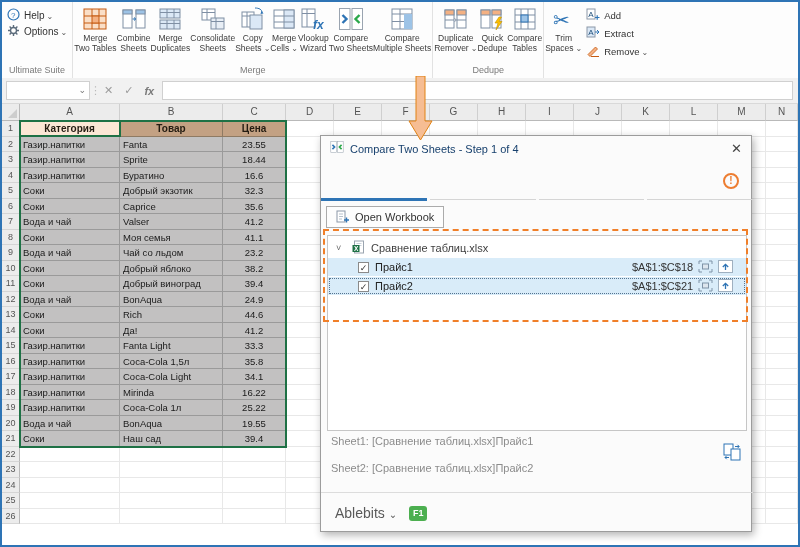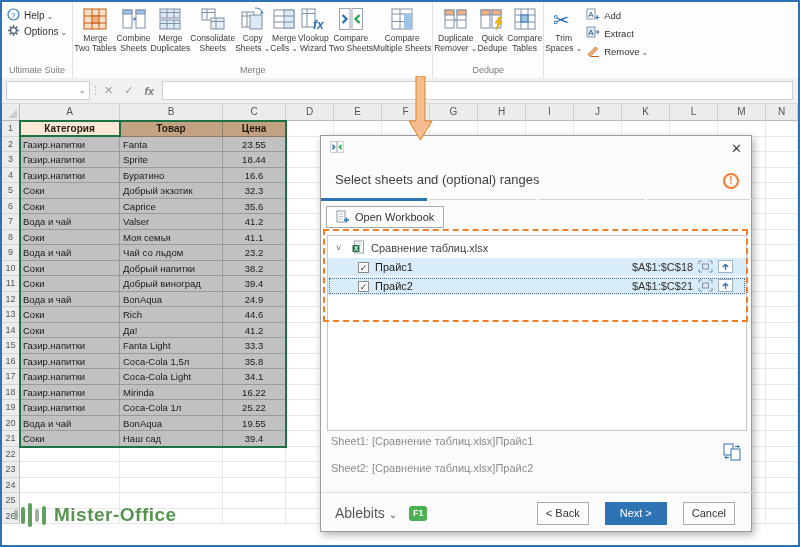--- a/index.html
+++ b/index.html
@@ -486,21 +486,21 @@
           <div class="cell" style="width: 48px;"></div>
           <div class="cell" style="width: 48px;"></div>
           <div class="cell" style="width: 48px;"></div>
           <div class="cell" style="width: 48px;"></div>
           <div class="cell" style="width: 48px;"></div>
           <div class="cell" style="width: 32px;"></div>
         </div>
         <div class="srow">
           <div class="rnum">10</div>
           <div class="cell data" style="width: 100px;">Соки</div>
-          <div class="cell data" style="width: 103px;">Добрый напитки</div>
+          <div class="cell data" style="width: 103px;">Добрый яблоко</div>
           <div class="cell data num" style="width: 63px;">38.2</div>
           <div class="cell" style="width: 48px;"></div>
           <div class="cell" style="width: 48px;"></div>
           <div class="cell" style="width: 48px;"></div>
           <div class="cell" style="width: 48px;"></div>
           <div class="cell" style="width: 48px;"></div>
           <div class="cell" style="width: 48px;"></div>
           <div class="cell" style="width: 48px;"></div>
           <div class="cell" style="width: 48px;"></div>
           <div class="cell" style="width: 48px;"></div>
@@ -775,47 +775,37 @@
           <div class="cell" style="width: 48px;"></div>
           <div class="cell" style="width: 48px;"></div>
           <div class="cell" style="width: 48px;"></div>
           <div class="cell" style="width: 48px;"></div>
           <div class="cell" style="width: 48px;"></div>
           <div class="cell" style="width: 32px;"></div>
         </div>
       </div>
     <div class="sel-range"></div>
     <div class="active-cell"></div>
-    <div class="watermark">
-      <span class="wbars">
-        <i style="height:10px;background:#9fb09f;"></i>
-          <i style="height:17px;background:#61a05c;"></i>
-          <i style="height:24px;background:#61a05c;"></i>
-          <i style="height:13px;background:#9fb09f;"></i>
-          <i style="height:19px;background:#61a05c;"></i>
-      </span>
-      <span class="wtext">Mister-Office</span>
-    </div>
   </div>
 
   <svg class="callout-arrow" width="36" height="66" viewBox="0 0 36 66">
     <polygon points="14,0 23,0 23,45 30,45 18.5,64 7,45 14,45" fill="#f6bd93" stroke="#e08214" stroke-width="1"></polygon>
   </svg>
 
   <div class="dialog">
     <div class="dtitle">
       <span><svg width="14" height="14" viewBox="0 0 26 26">
             <rect x="1.5" y="2.5" width="10.5" height="21" fill="#fff" stroke="#9aa4b0"></rect>
             <rect x="14" y="2.5" width="10.5" height="21" fill="#fff" stroke="#9aa4b0"></rect>
             <path d="M4.5 9l4 4-4 4" stroke="#2e74b5" stroke-width="3" fill="none"></path>
             <path d="M21.5 9l-4 4 4 4" stroke="#2ba84a" stroke-width="3" fill="none"></path>
           </svg></span>
+      <span class="ttext">Compare Two Sheets - Step 1 of 4</span>
       <span class="dclose">✕</span>
     </div>
-    <div class="dheading">Select sheets and (optional) ranges</div>
     <div class="dinfo">!</div>
     <div class="dprogress">
       <span class="cur"></span>
       <span></span>
       <span></span>
       <span></span>
     </div>
     <div class="dopenwb">
       <span><svg width="13" height="13" viewBox="0 0 13 13">
             <rect x="1" y="1" width="8" height="11" fill="#fff" stroke="#8b98a8"></rect>
@@ -875,21 +865,16 @@
     <div class="dsheetlbl" style="top:326px;">Sheet2: [Сравнение таблиц.xlsx]Прайс2</div>
     <div class="dswap"><svg width="20" height="20" viewBox="0 0 20 20">
           <rect x="2" y="2" width="9" height="11" fill="#fff" stroke="#2e74b5"></rect>
           <rect x="9" y="7" width="9" height="11" fill="#fff" stroke="#2e74b5"></rect>
           <path d="M13 4.5h4M15.5 2.8l1.7 1.7-1.7 1.7M7 15.5H3M4.7 13.8L3 15.5l1.7 1.7" stroke="#2e74b5" fill="none"></path>
         </svg></div>
     <div class="dsep"></div>
     <div class="dfoot">
       <span class="brand">Ablebits</span>
       <span class="f1badge">F1</span>
-      <span class="dbtns">
-        <span class="btn">&lt; Back</span>
-        <span class="btn primary">Next &gt;</span>
-        <span class="btn">Cancel</span>
-      </span>
     </div>
   </div>
 
 </div>
 
 </body></html>

